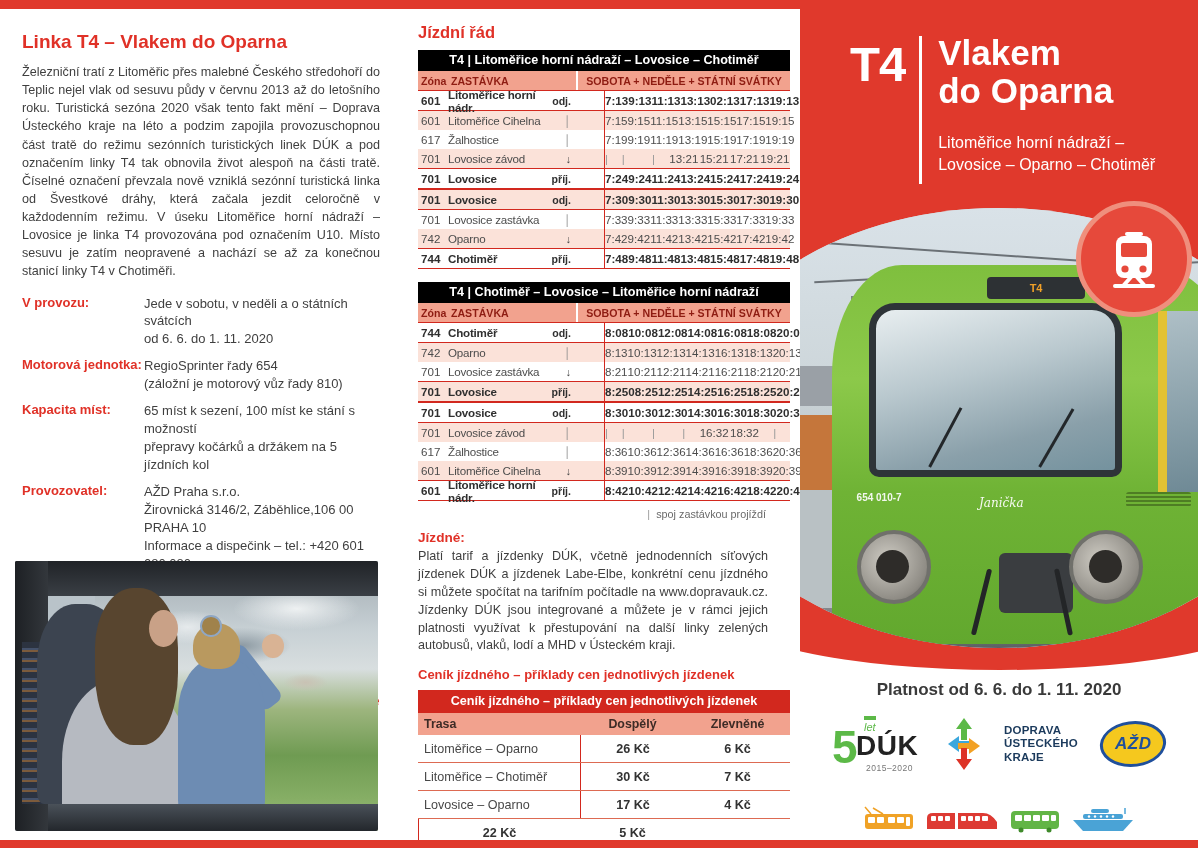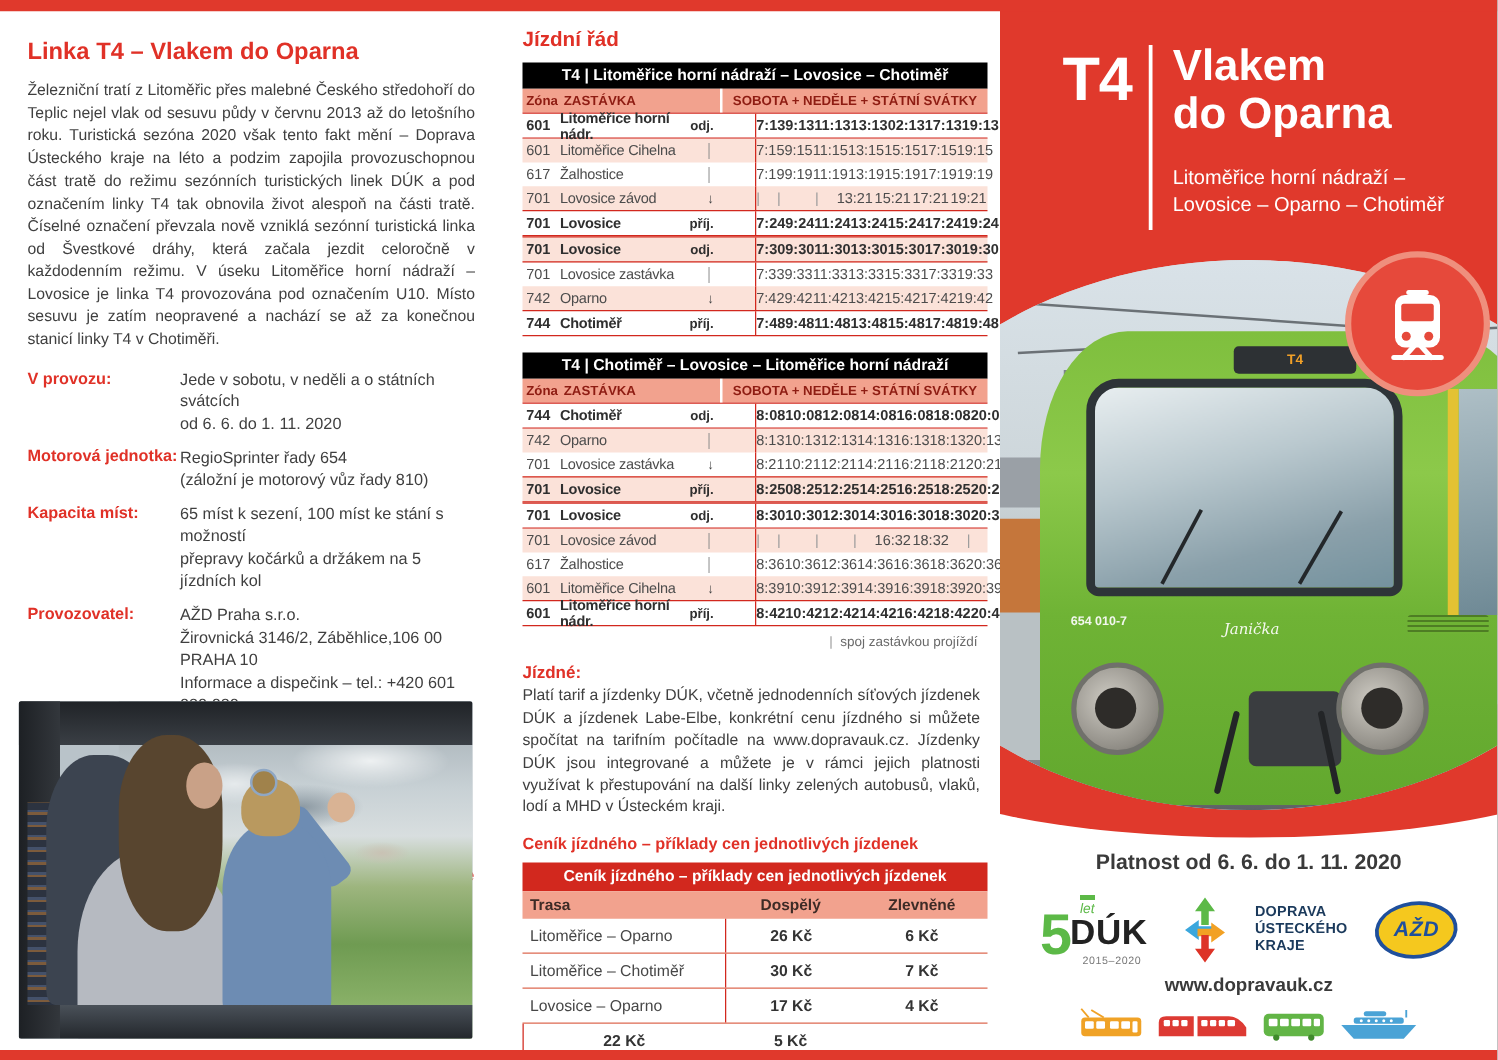--- a/index.html
+++ b/index.html
@@ -41,21 +41,21 @@
   .pl-mom-body{position:absolute;left:13%;top:44%;width:36%;height:58%;background:#b6bac1;border-radius:42% 52% 8% 8%/52% 62% 5% 5%;}
   .pl-mom-hair{position:absolute;left:22%;top:10%;width:23%;height:58%;background:#58452f;border-radius:46% 46% 42% 46%/38% 38% 46% 46%;}
   .pl-mom-face{position:absolute;left:37%;top:18%;width:8%;height:14%;background:#c9a187;border-radius:50%;}
   .pl-child-body{position:absolute;left:45%;top:36%;width:24%;height:60%;background:#6d8cb3;border-radius:44% 44% 16% 16%/34% 34% 12% 12%;}
   .pl-child-arm{position:absolute;left:62%;top:30%;width:7%;height:26%;background:#6d8cb3;border-radius:8px;transform:rotate(-38deg);}
   .pl-child-hand{position:absolute;left:68%;top:27%;width:6%;height:9%;background:#d9b394;border-radius:50%;}
   .pl-child-hair{position:absolute;left:49%;top:23%;width:13%;height:17%;background:#b9995f;border-radius:50% 50% 40% 40%;}
   .pl-child-bun{position:absolute;left:51%;top:20%;width:6%;height:8%;background:#a0824b;border-radius:50%;border:2px solid #8fa7c4;box-sizing:border-box;}
 
   
-  .panel-mid{position:absolute;left:400px;top:9px;width:400px;height:831px;padding:12px 16px 0 18px;box-sizing:border-box;}
+  .panel-mid{position:absolute;left:400px;top:9px;width:400px;height:831px;padding:12px 32px 0 18px;box-sizing:border-box;}
   .m-heading{color:#e03127;font-size:16.5px;font-weight:bold;margin:2px 0 8px 0;}
   .timetable{width:372px;margin-bottom:13px;}
   .tt-title{background:#000000;color:#fff;font-weight:bold;font-size:12.6px;text-align:center;padding:3px 0 4px 0;}
   .tt-grid-row{display:grid;grid-template-columns:30px 100px 28px repeat(7,1fr);align-items:stretch;}
   .tt-colhdr{background:#f2a28e;color:#8e1c12;font-weight:bold;font-size:10.6px;}
   .tt-colhdr>div{display:flex;align-items:center;height:19px;}
   .tt-zone-h{justify-content:flex-start;padding-left:3px;}
   .tt-days-h{grid-column:4 / span 7;justify-content:center;border-left:2px solid #fff;}
   .tt-row{font-size:11.6px;color:#4c4c4c;}
   .tt-row>div{display:flex;align-items:center;height:19px;}
@@ -612,21 +612,20 @@
       <div class="duk-text">
         <div>DOPRAVA</div>
         <div>ÚSTECKÉHO</div>
         <div>KRAJE</div>
       </div>
       <div class="azd-logo">
           <span>AŽD</span>
         </div>
     </div>
 
-    <div class="r-site">www.dopravauk.cz</div>
 
     <div class="transport-row">
       <svg width="52" height="28" viewBox="0 0 52 28">
         <path d="M8 8 L2 1 M20 8 L10 2" stroke="#f0a226" stroke-width="1.5" fill="none"></path>
         <rect x="2" y="8" width="48" height="15" rx="3" fill="#f0a226"></rect>
         <g fill="#fff">
             <rect x="5" y="11" width="7" height="6" rx="1"></rect>
             <rect x="14" y="11" width="7" height="6" rx="1"></rect>
             <rect x="25" y="11" width="7" height="6" rx="1"></rect>
             <rect x="34" y="11" width="7" height="6" rx="1"></rect>

